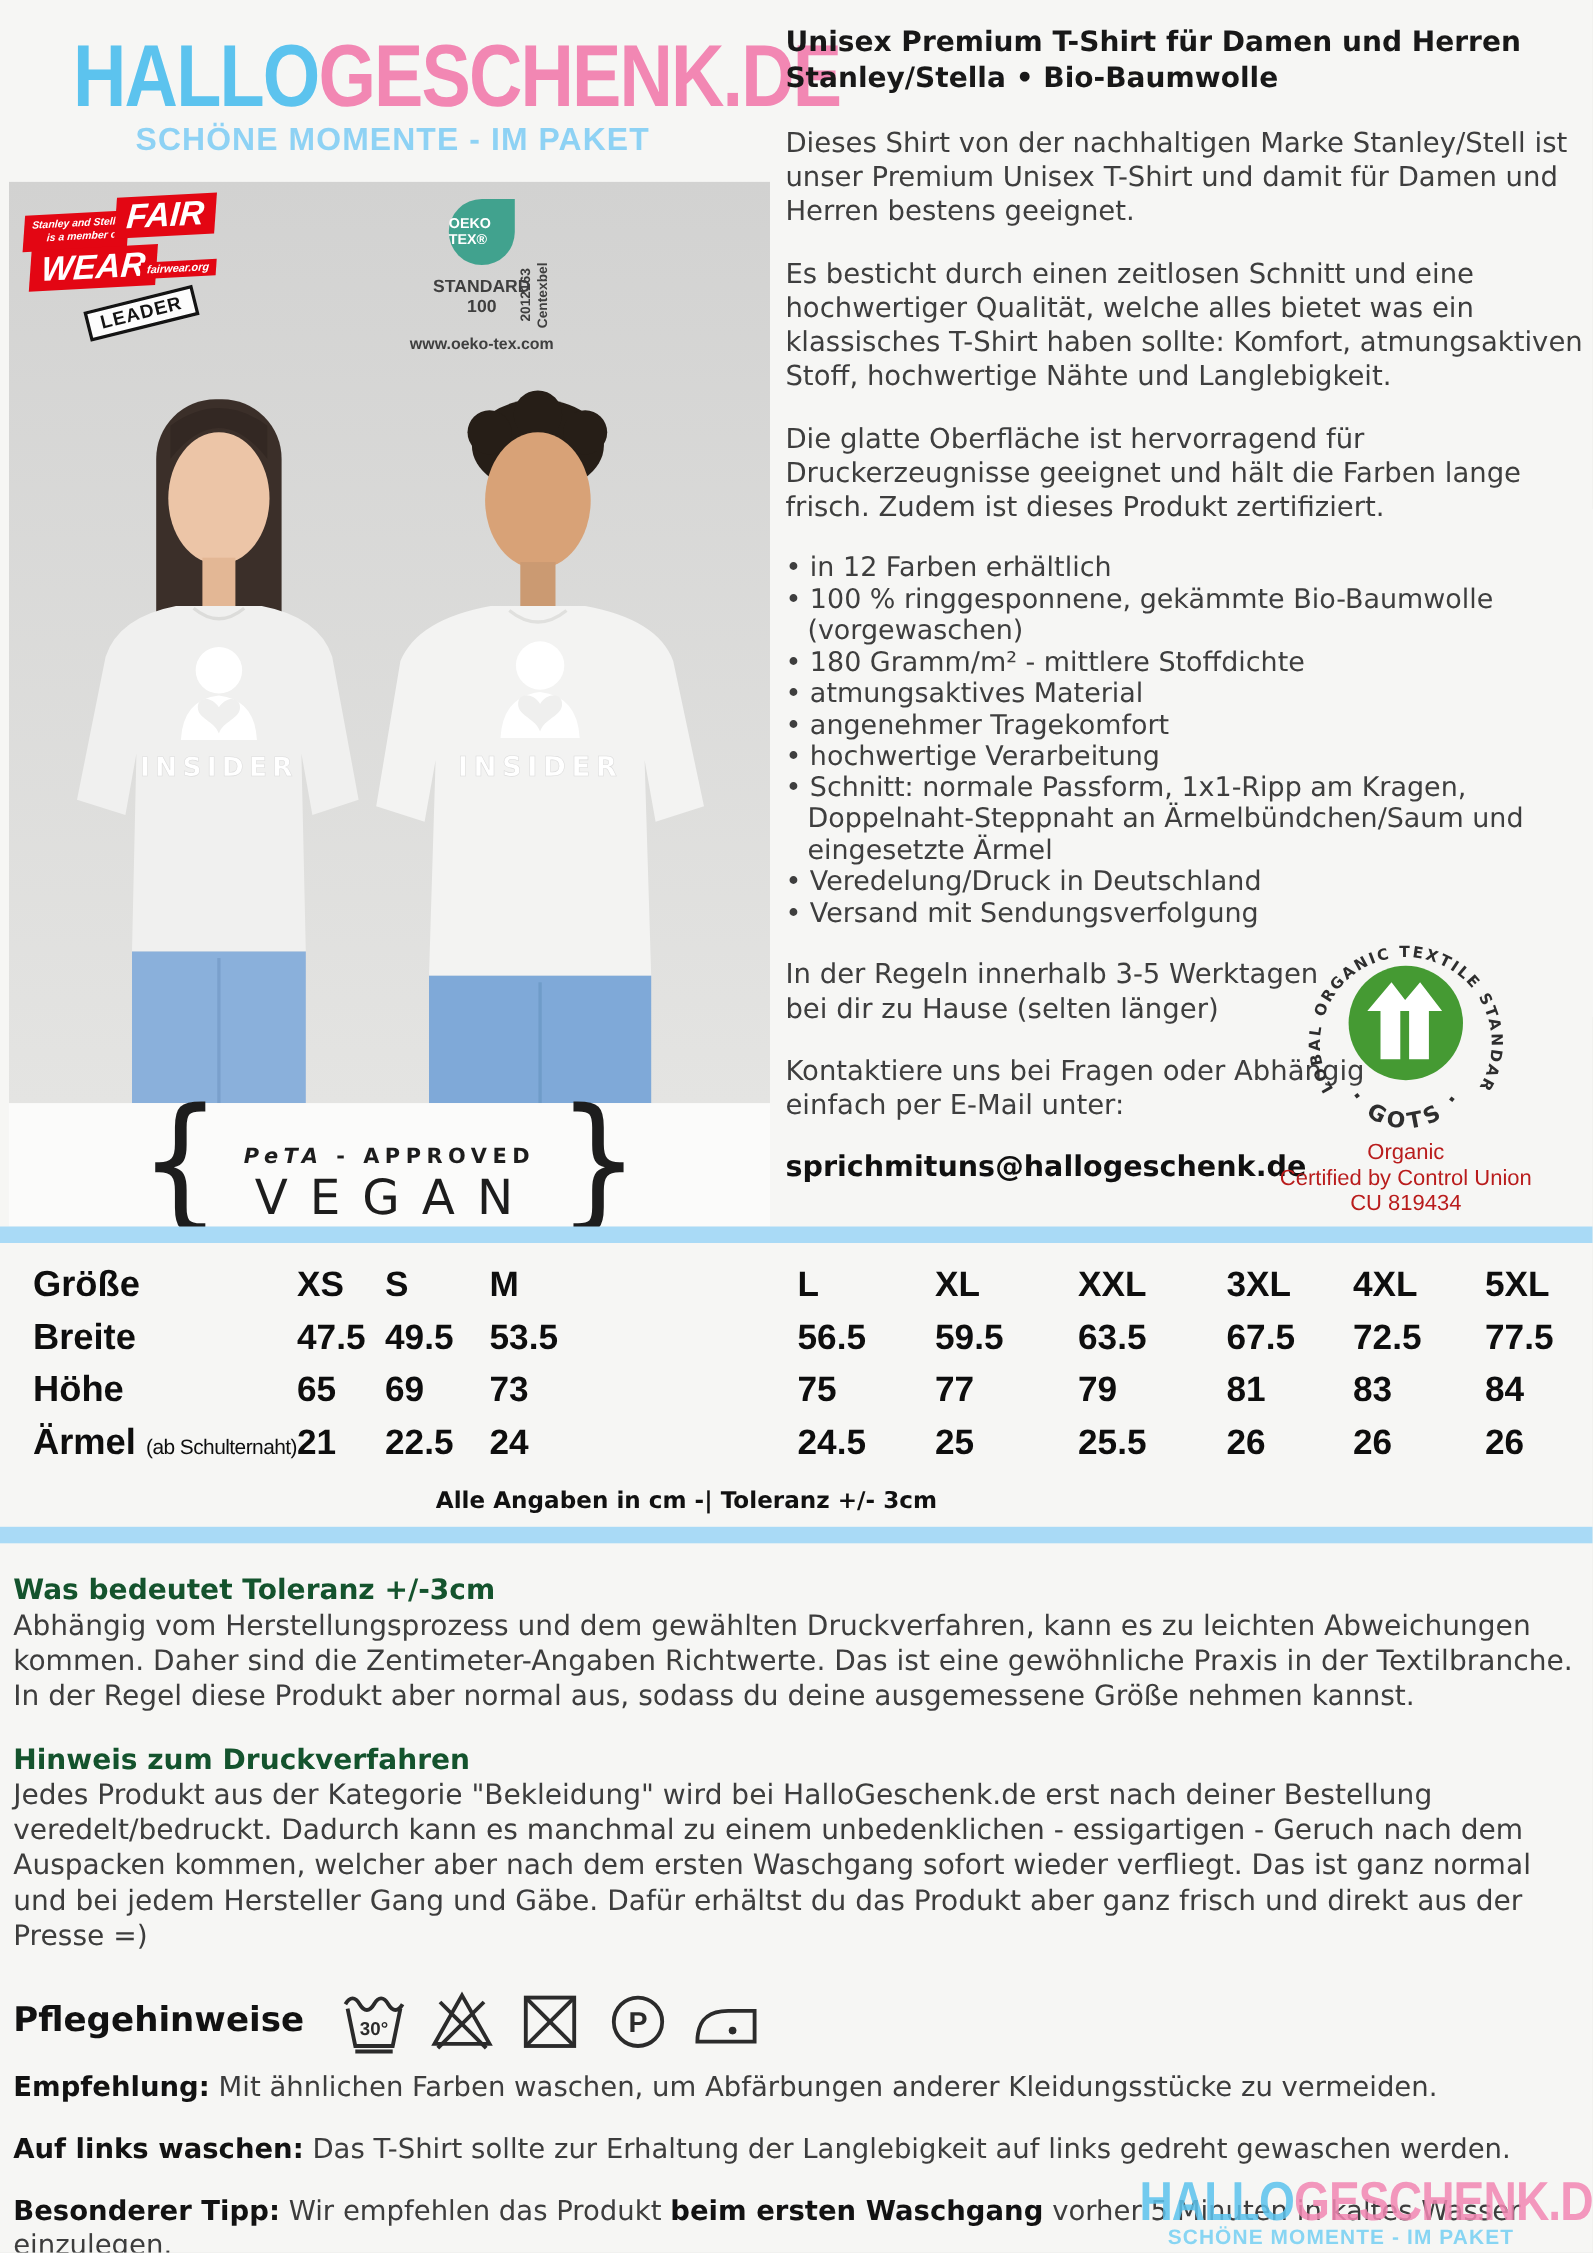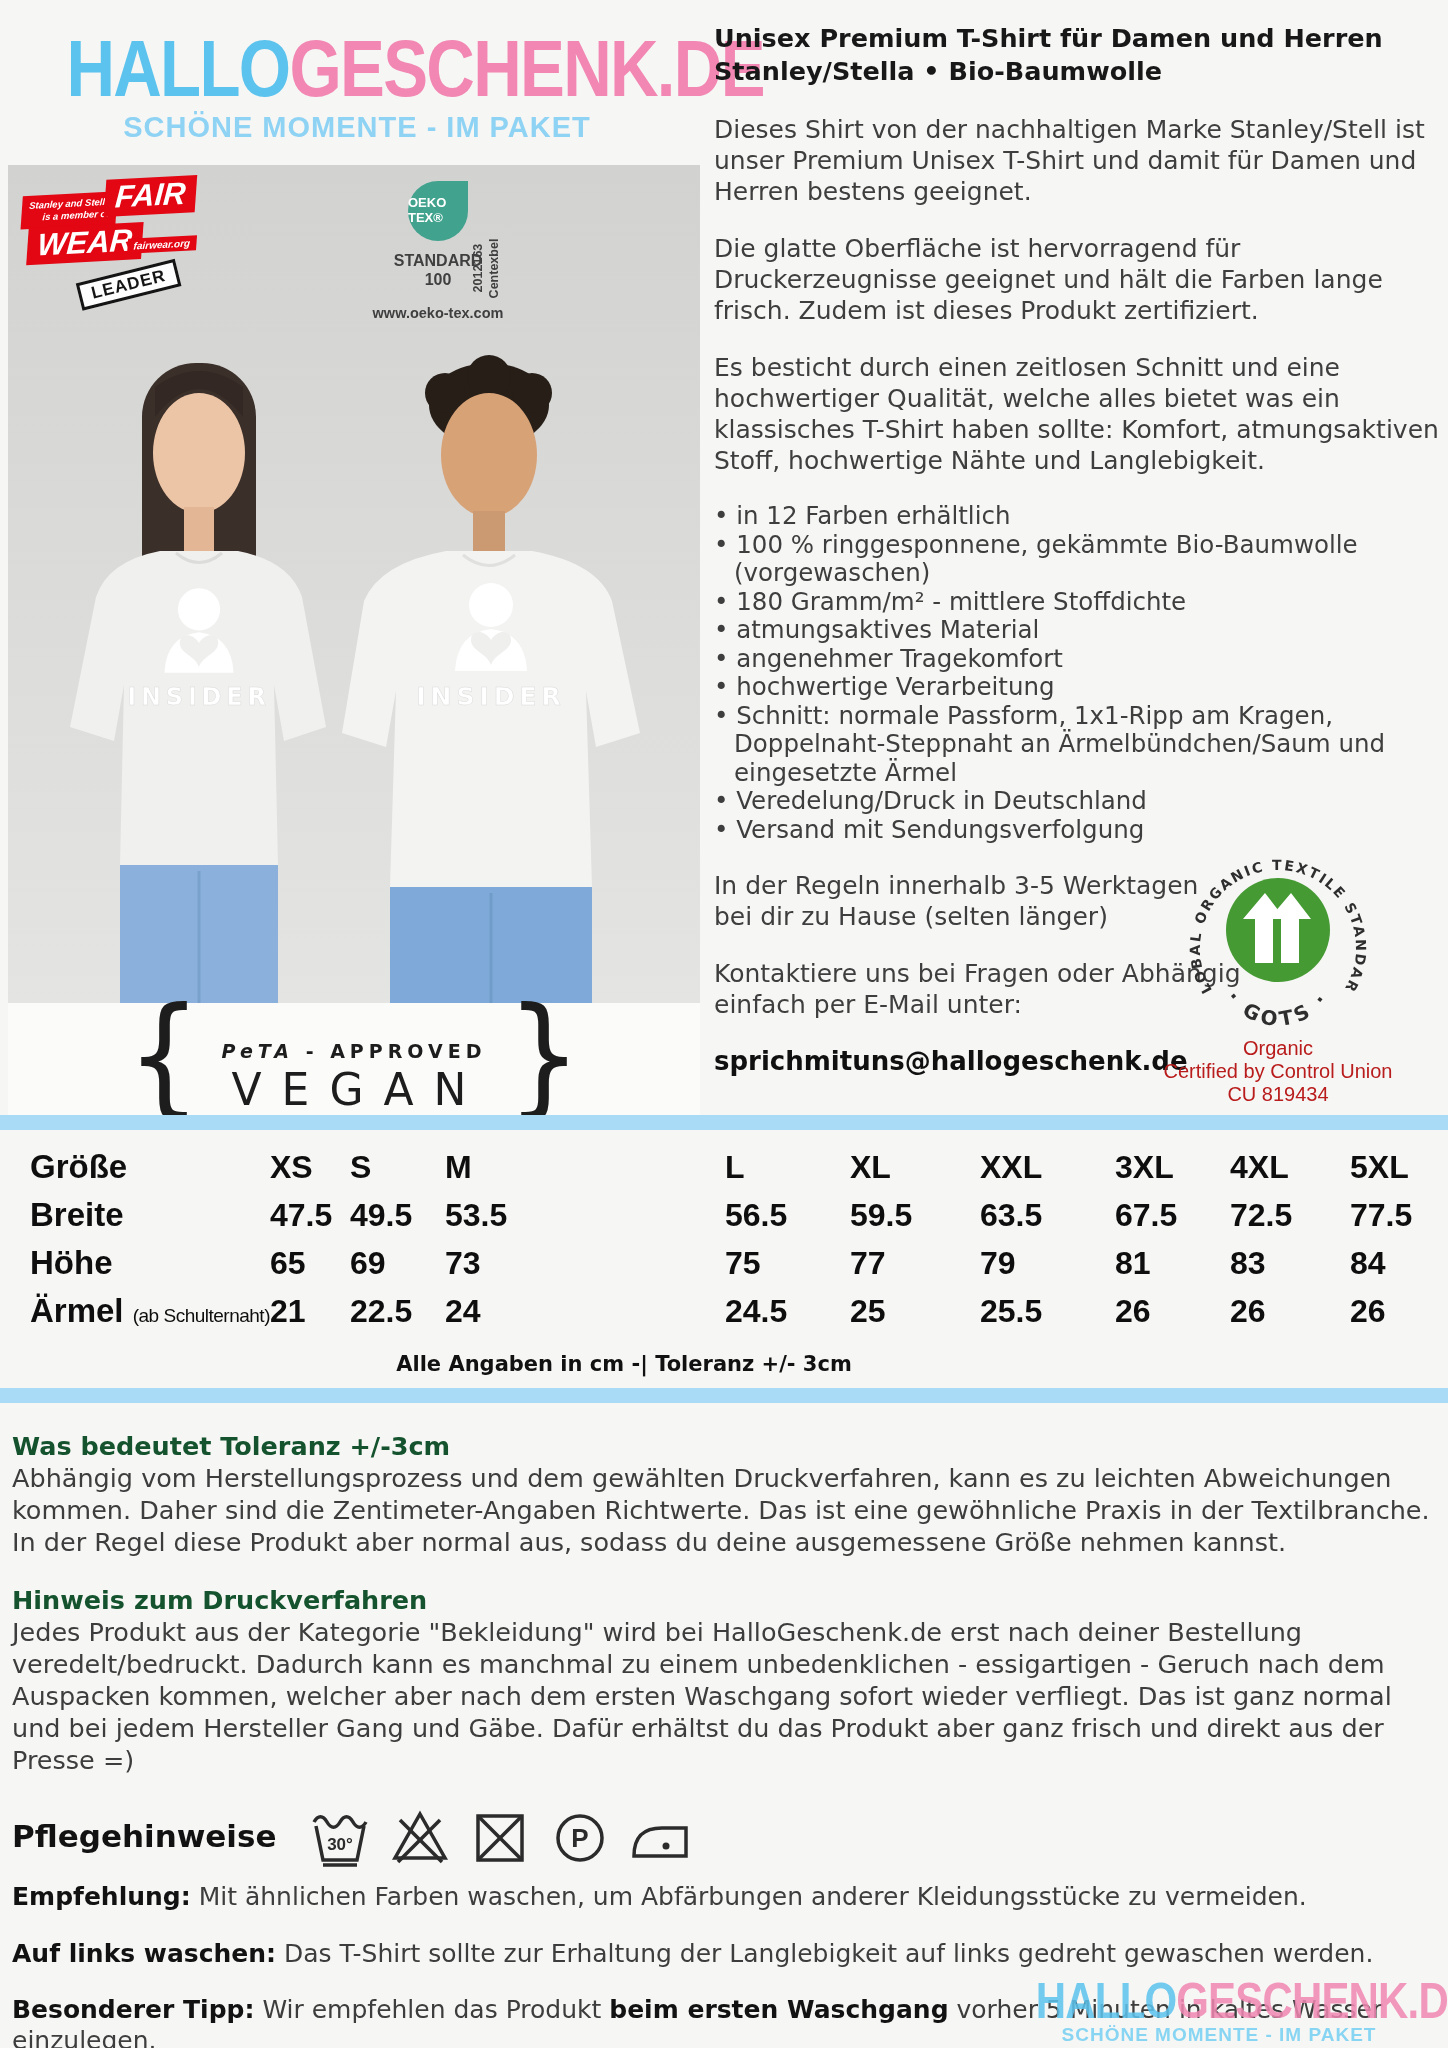--- a/index.html
+++ b/index.html
@@ -189,22 +189,22 @@
     </span>
     <span class="brace">}</span>
   </div>
 
   <div class="rc">
     <div class="rc-h">
       <div>Unisex Premium T-Shirt für Damen und Herren</div>
       <div>Stanley/Stella • Bio-Baumwolle</div>
     </div>
     <p>Dieses Shirt von der nachhaltigen Marke Stanley/Stell ist unser Premium Unisex T-Shirt und damit für Damen und Herren bestens geeignet.</p>
+    <p>Es besticht durch einen zeitlosen Schnitt und eine hochwertiger Qualität, welche alles bietet was ein klassisches T-Shirt haben sollte: Komfort, atmungsaktiven Stoff, hochwertige Nähte und Langlebigkeit.</p>
     <p>Die glatte Oberfläche ist hervorragend für Druckerzeugnisse geeignet und hält die Farben lange frisch. Zudem ist dieses Produkt zertifiziert.</p>
-    <p>Es besticht durch einen zeitlosen Schnitt und eine hochwertiger Qualität, welche alles bietet was ein klassisches T-Shirt haben sollte: Komfort, atmungsaktiven Stoff, hochwertige Nähte und Langlebigkeit.</p>
     <div class="bullets">
       <div class="bullet">• in 12 Farben erhältlich</div>
       <div class="bullet">• 100 % ringgesponnene, gekämmte Bio-Baumwolle (vorgewaschen)</div>
       <div class="bullet">• 180 Gramm/m² - mittlere Stoffdichte</div>
       <div class="bullet">• atmungsaktives Material</div>
       <div class="bullet">• angenehmer Tragekomfort</div>
       <div class="bullet">• hochwertige Verarbeitung</div>
       <div class="bullet">• Schnitt: normale Passform, 1x1-Ripp am Kragen, Doppelnaht-Steppnaht an Ärmelbündchen/Saum und eingesetzte Ärmel</div>
       <div class="bullet">• Veredelung/Druck in Deutschland</div>
       <div class="bullet">• Versand mit Sendungsverfolgung</div>

